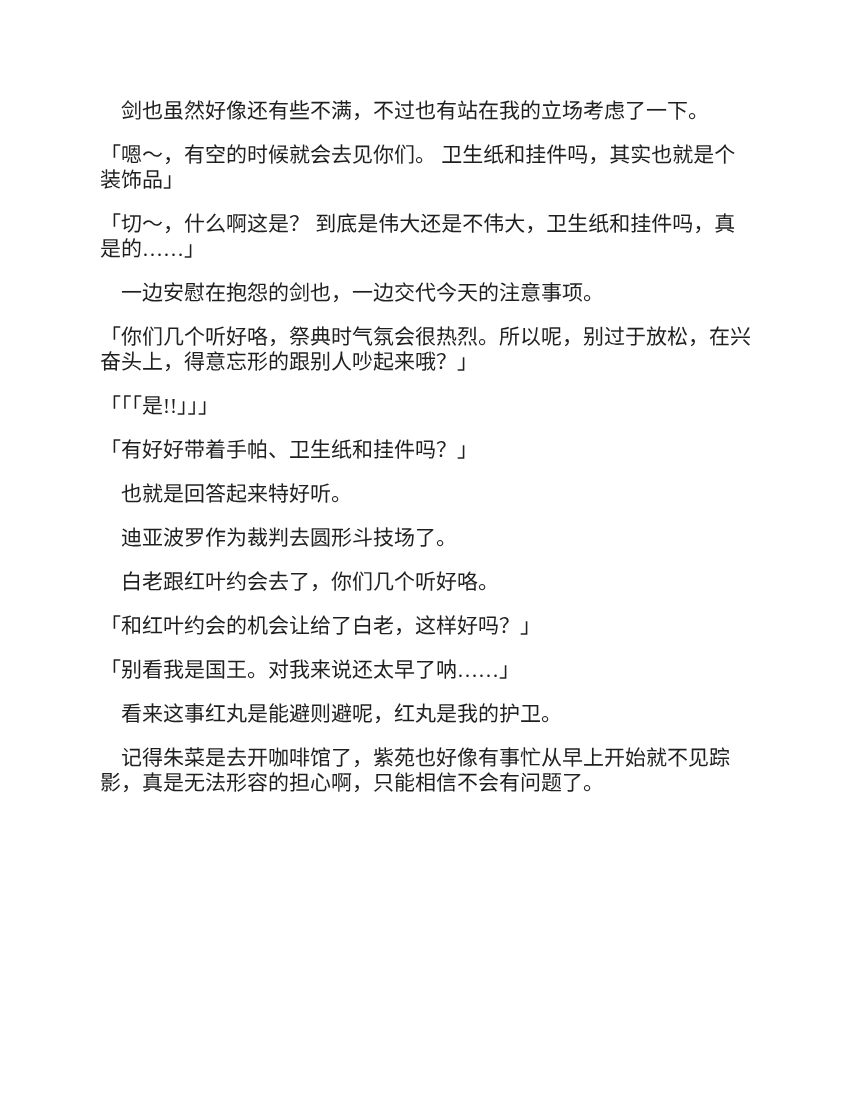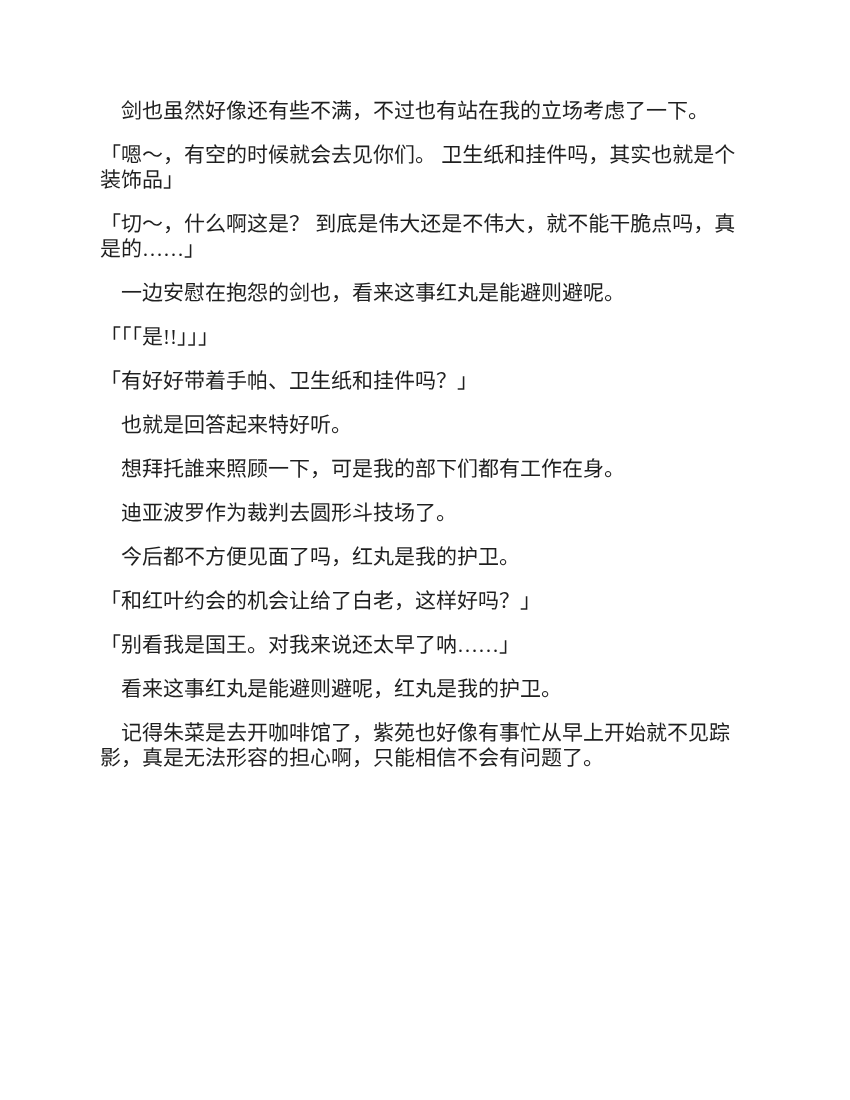--- a/index.html
+++ b/index.html
@@ -27,25 +27,25 @@
     line-break: auto;
     text-align: left;
   }
 </style>
 </head>
 <body>
 
 <main class="page">
   <p class="para">　剑也虽然好像还有些不满，不过也有站在我的立场考虑了一下。</p>
   <p class="para">「嗯～，有空的时候就会去见你们。 卫生纸和挂件吗，其实也就是个装饰品」</p>
-  <p class="para">「切～，什么啊这是？ 到底是伟大还是不伟大，就不能干脆点吗，真是的……」</p>
-  <p class="para">　一边安慰在抱怨的剑也，看来这事红丸是能避则避呢。</p>
+  <p class="para">「切～，什么啊这是？ 到底是伟大还是不伟大，卫生纸和挂件吗，真是的……」</p>
+  <p class="para">　一边安慰在抱怨的剑也，一边交代今天的注意事项。</p>
+  <p class="para">「你们几个听好咯，祭典时气氛会很热烈。所以呢，别过于放松，在兴奋头上，得意忘形的跟别人吵起来哦？」</p>
   <p class="para">「「「是!!」」」</p>
   <p class="para">「有好好带着手帕、卫生纸和挂件吗？」</p>
   <p class="para">　也就是回答起来特好听。</p>
-  <p class="para">　想拜托誰来照顾一下，可是我的部下们都有工作在身。</p>
   <p class="para">　迪亚波罗作为裁判去圆形斗技场了。</p>
-  <p class="para">　今后都不方便见面了吗，红丸是我的护卫。</p>
+  <p class="para">　白老跟红叶约会去了，你们几个听好咯。</p>
   <p class="para">「和红叶约会的机会让给了白老，这样好吗？」</p>
   <p class="para">「别看我是国王。对我来说还太早了呐……」</p>
   <p class="para">　看来这事红丸是能避则避呢，红丸是我的护卫。</p>
   <p class="para">　记得朱菜是去开咖啡馆了，紫苑也好像有事忙从早上开始就不见踪影，真是无法形容的担心啊，只能相信不会有问题了。</p>
 </main>
 
 </body></html>

